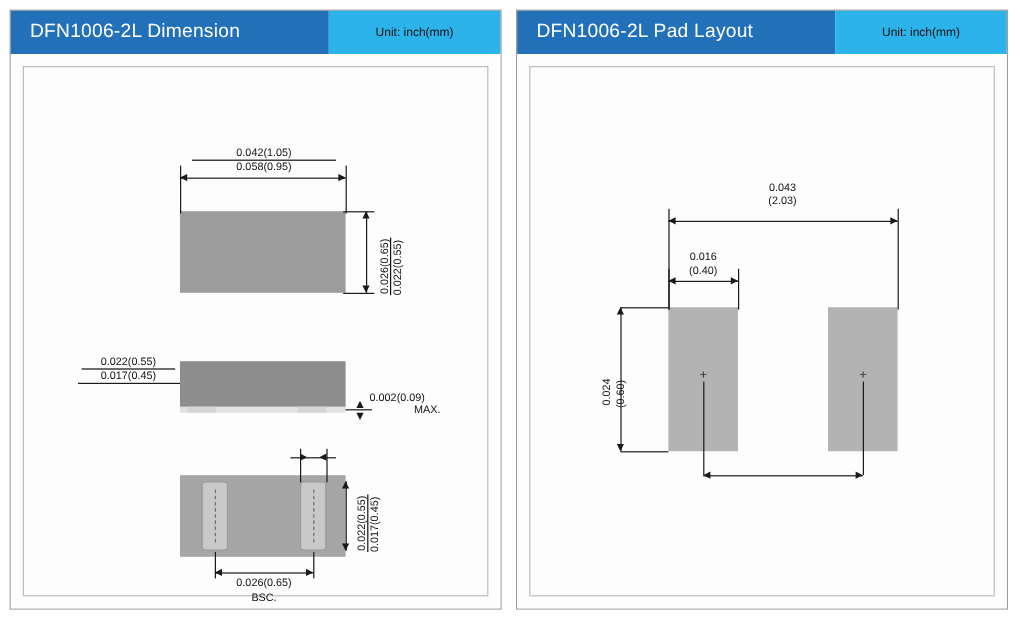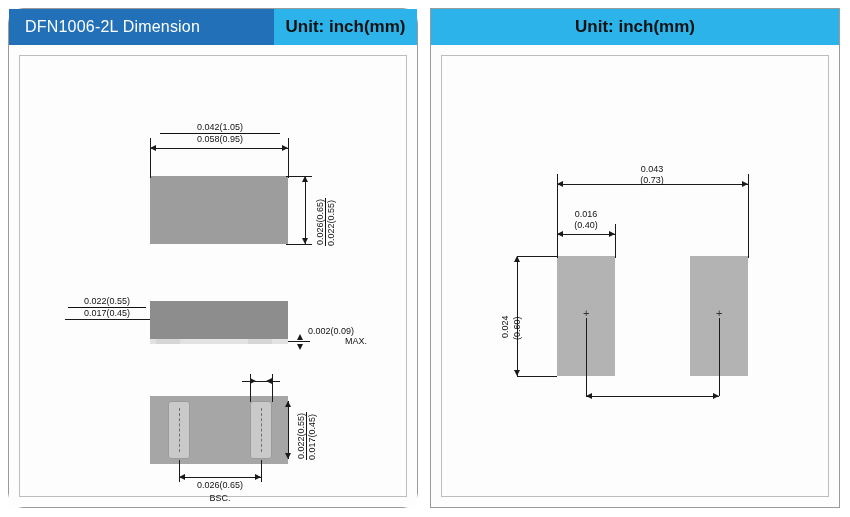--- a/index.html
+++ b/index.html
@@ -21,21 +21,21 @@
     gap: 0;
   }
   .panel {
     position: absolute;
     top: 8px;
     height: 500px;
     border: 1px solid #9a9a9a;
     box-sizing: border-box;
     background: #ffffff;
   }
-  #panel-dimension { left: 8px; width: 410px; border-radius: 15px; }
+  #panel-dimension { left: 8px; width: 410px; }
   #panel-pad { left: 430px; width: 410px; }
 
   .panel-header {
     position: absolute;
     top: 0;
     left: 0;
     right: 0;
     height: 36px;
     display: flex;
   }
@@ -50,22 +50,22 @@
     letter-spacing: .2px;
     box-sizing: border-box;
   }
   .unit-bar {
     flex: 1 1 auto;
     background: #2bb3ea;
     color: #111111;
     display: flex;
     align-items: center;
     justify-content: center;
-    font-size: 17px;
-    font-weight: bold;
+    font-size: 10px;
+    font-weight: normal;
     box-sizing: border-box;
   }
   .panel-body {
     position: absolute;
     top: 36px;
     left: 0;
     right: 0;
     bottom: 0;
     background: #fdfdfd;
   }
@@ -229,41 +229,42 @@
         <div class="arrowR" style="left:235px; top:418px;"></div>
         <div class="lbl center" style="left:160px; top:424px; width:80px;">0.026(0.65)</div>
         <div class="lbl center" style="left:160px; top:437px; width:80px;">BSC.</div>
 
       </div>
     </div>
   </div>
 
   <div class="panel" id="panel-pad">
     <div class="panel-header">
+      <div class="title-bar">DFN1006-2L Pad Layout</div>
       <div class="unit-bar">Unit: inch(mm)</div>
     </div>
     <div class="panel-body">
       <div class="inner-frame">
 
         <div class="shape pad-gray" style="left:115px; top:200px; width:58px; height:120px;"></div>
         <div class="shape pad-gray" style="left:248px; top:200px; width:58px; height:120px;"></div>
 
         <div class="plus" style="left:141px; top:252px;">+</div>
         <div class="plus" style="left:274px; top:252px;">+</div>
         <div class="vline" style="left:144px; top:262px; height:78px;"></div>
         <div class="vline" style="left:277px; top:262px; height:78px;"></div>
 
         <div class="vline" style="left:115px; top:118px; height:84px;"></div>
         <div class="vline" style="left:306px; top:118px; height:84px;"></div>
         <div class="hline" style="left:115px; top:128px; width:191px;"></div>
         <div class="arrowL" style="left:115px; top:125px;"></div>
         <div class="arrowR" style="left:300px; top:125px;"></div>
-        <div class="lbl-stack" style="left:160px; top:108px; width:100px;">
+        <div class="lbl-stack" style="left:160px; top:95px; width:100px;">
           <span>0.043</span><br>
-          <span>(0.73)</span>
+          <span>(2.03)</span>
         </div>
 
         <div class="vline" style="left:115px; top:168px; height:34px;"></div>
         <div class="vline" style="left:173px; top:168px; height:34px;"></div>
         <div class="hline" style="left:115px; top:178px; width:58px;"></div>
         <div class="arrowL" style="left:115px; top:175px;"></div>
         <div class="arrowR" style="left:167px; top:175px;"></div>
         <div class="lbl-stack" style="left:104px; top:153px; width:80px;">
           <span>0.016</span><br>
           <span>(0.40)</span>

